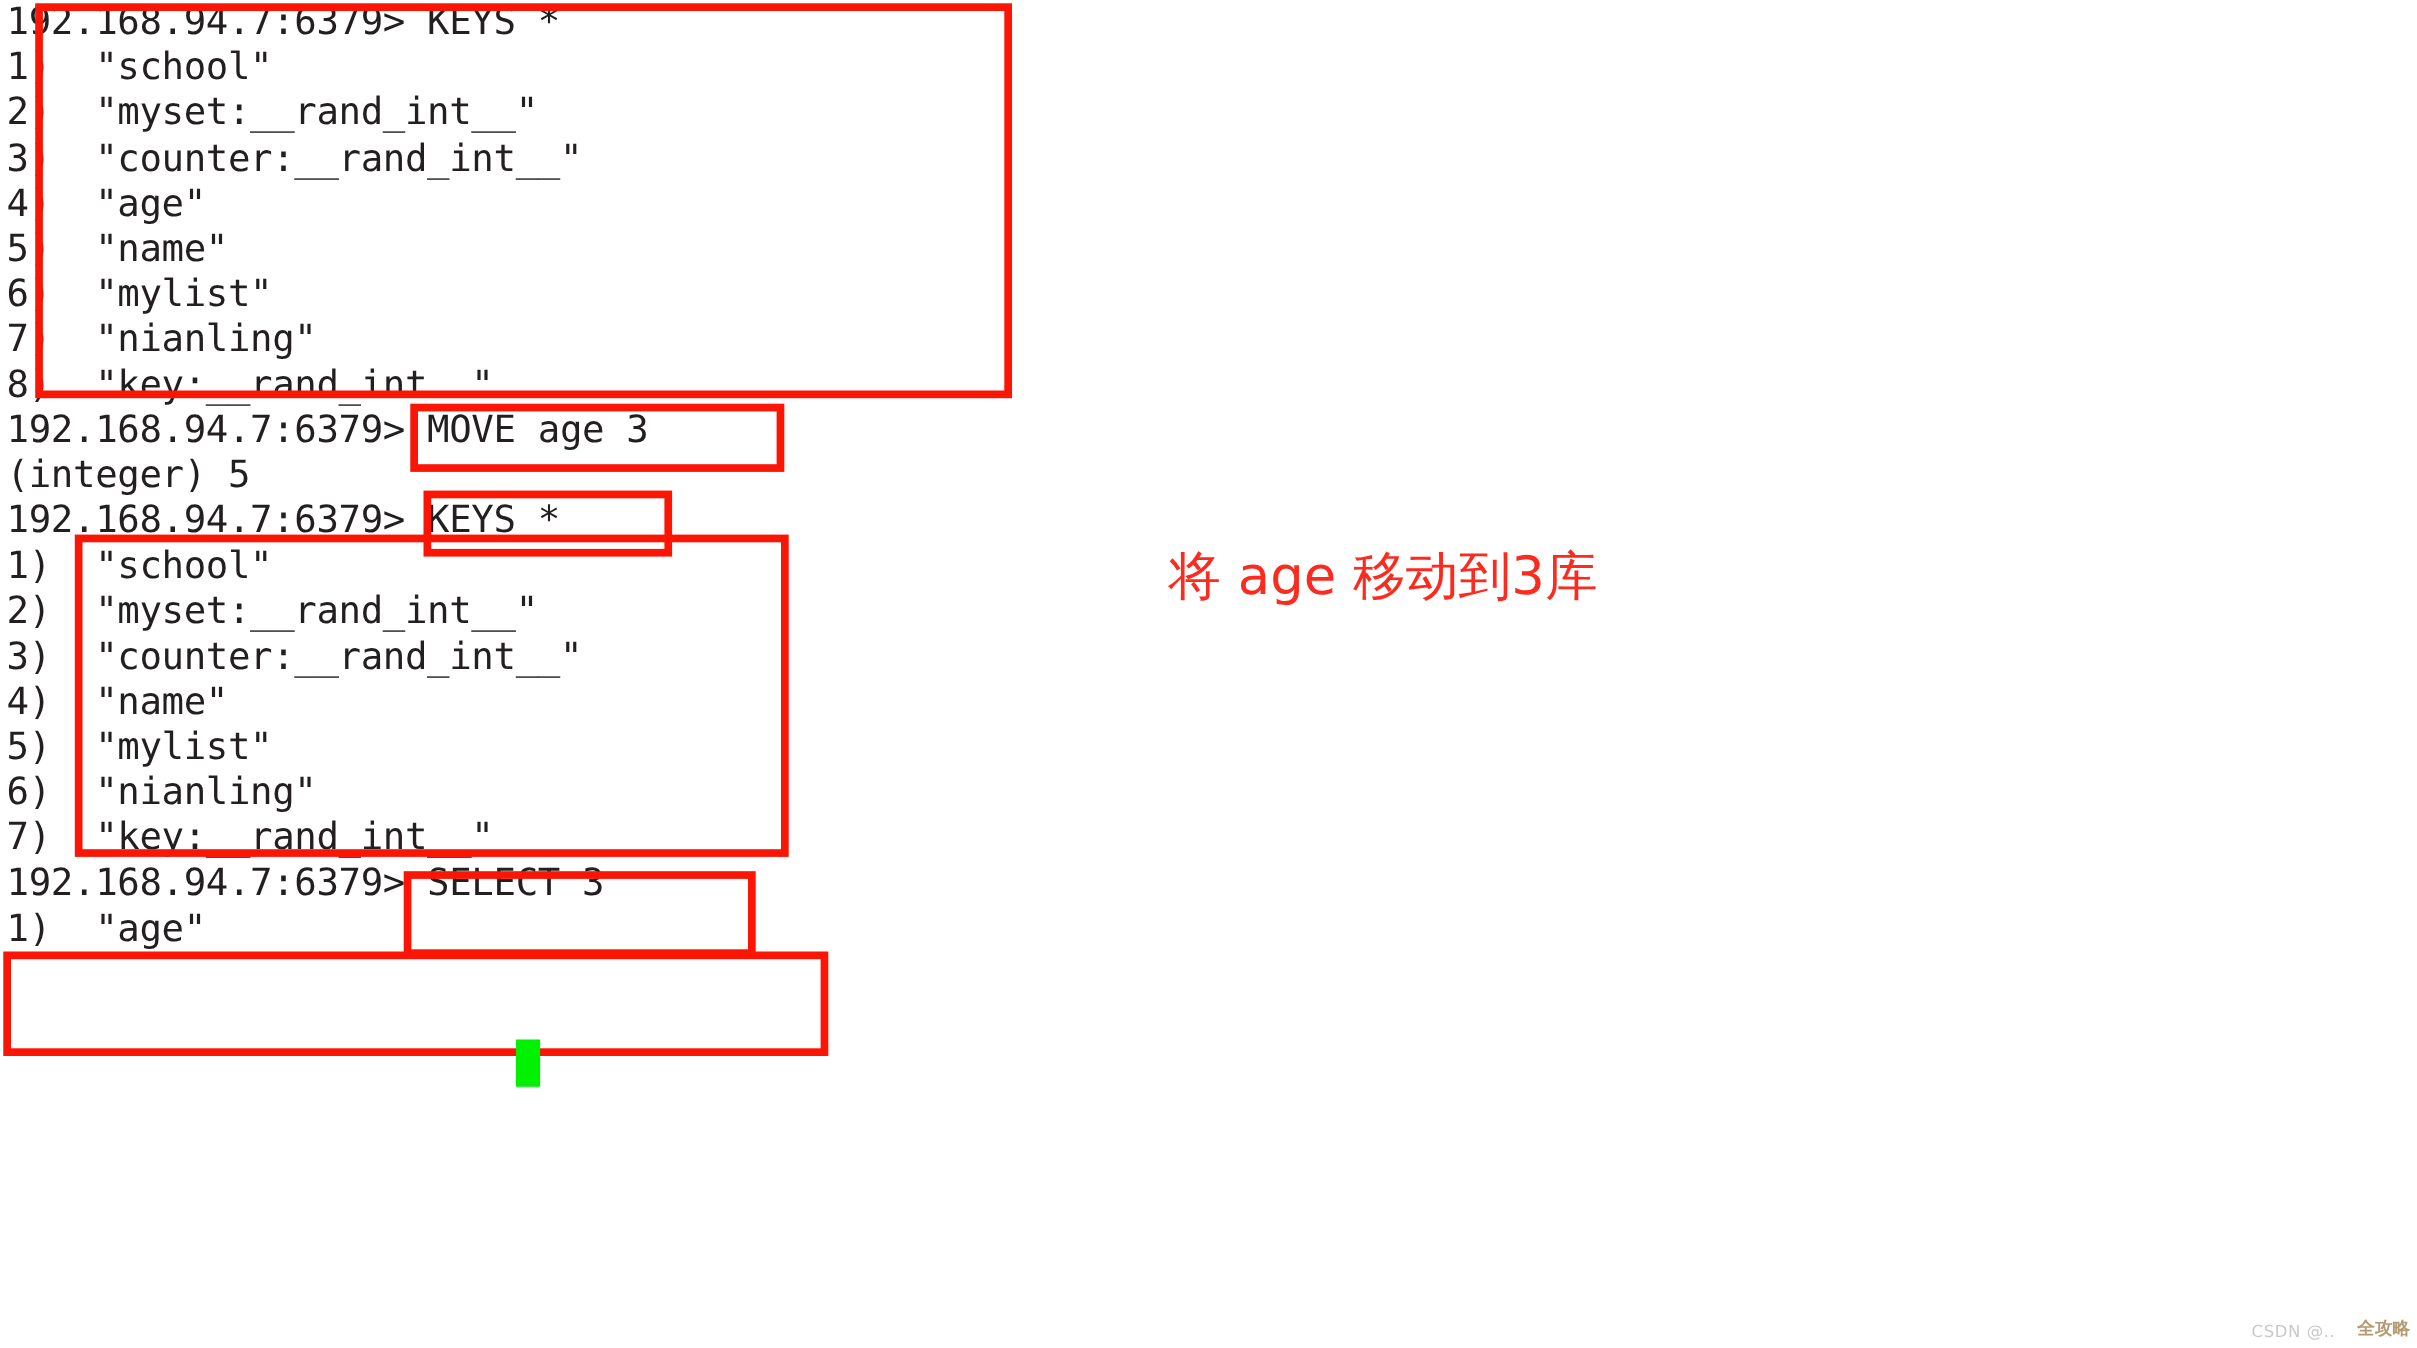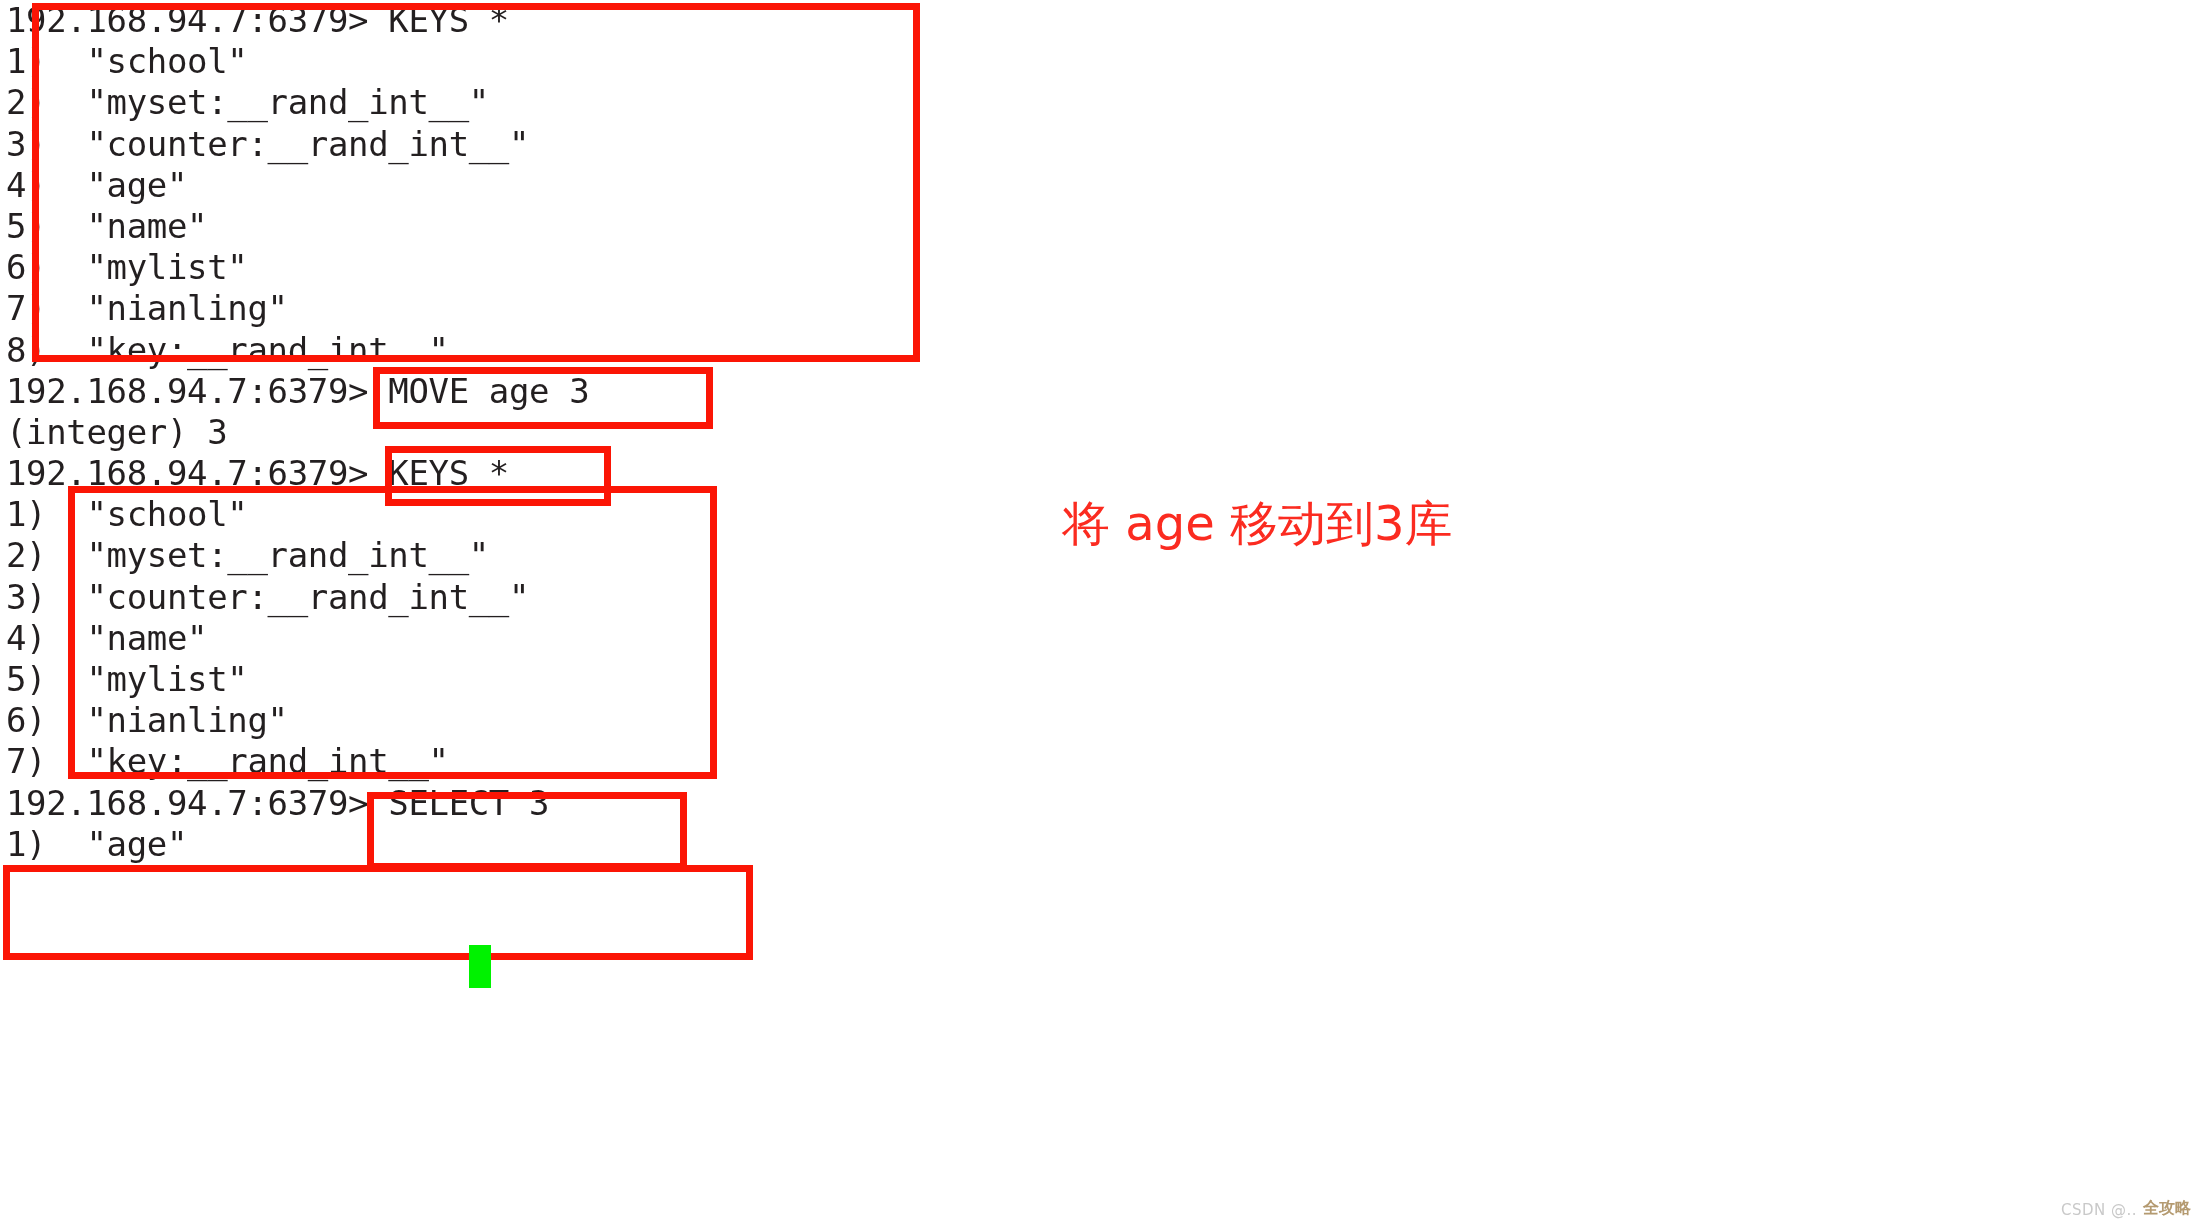--- a/index.html
+++ b/index.html
@@ -67,21 +67,21 @@
     z-index: 3;
   }
 
   
   .watermark {
     position: absolute;
     right: 6px;
     bottom: 6px;
     display: flex;
     align-items: flex-end;
-    gap: 6px;
+    gap: 20px;
     z-index: 3;
   }
   .wm-csdn {
     font-family: "DejaVu Sans", "Liberation Sans", sans-serif;
     font-size: 15px;
     color: #c9c9c9;
     letter-spacing: 0.5px;
     white-space: pre;
   }
   .wm-brand {
@@ -101,21 +101,21 @@
     <div class="tline" style="color: rgb(35, 31, 32);">192.168.94.7:6379&gt; KEYS *</div>
     <div class="tline" style="color: rgb(35, 31, 32);">1)  "school"</div>
     <div class="tline" style="color: rgb(35, 31, 32);">2)  "myset:__rand_int__"</div>
     <div class="tline" style="color: rgb(35, 31, 32);">3)  "counter:__rand_int__"</div>
     <div class="tline" style="color: rgb(35, 31, 32);">4)  "age"</div>
     <div class="tline" style="color: rgb(35, 31, 32);">5)  "name"</div>
     <div class="tline" style="color: rgb(35, 31, 32);">6)  "mylist"</div>
     <div class="tline" style="color: rgb(35, 31, 32);">7)  "nianling"</div>
     <div class="tline" style="color: rgb(35, 31, 32);">8)  "key:__rand_int__"</div>
     <div class="tline" style="color: rgb(35, 31, 32);">192.168.94.7:6379&gt; MOVE age 3</div>
-    <div class="tline" style="color: rgb(35, 31, 32);">(integer) 3</div>
+    <div class="tline" style="color: rgb(35, 31, 32);">(integer) 5</div>
     <div class="tline" style="color: rgb(35, 31, 32);">192.168.94.7:6379&gt; KEYS *</div>
     <div class="tline" style="color: rgb(35, 31, 32);">1)  "school"</div>
     <div class="tline" style="color: rgb(35, 31, 32);">2)  "myset:__rand_int__"</div>
     <div class="tline" style="color: rgb(35, 31, 32);">3)  "counter:__rand_int__"</div>
     <div class="tline" style="color: rgb(35, 31, 32);">4)  "name"</div>
     <div class="tline" style="color: rgb(35, 31, 32);">5)  "mylist"</div>
     <div class="tline" style="color: rgb(35, 31, 32);">6)  "nianling"</div>
     <div class="tline" style="color: rgb(35, 31, 32);">7)  "key:__rand_int__"</div>
     <div class="tline" style="color: rgb(35, 31, 32);">192.168.94.7:6379&gt; SELECT 3</div>
     <div class="tline" style="color: rgb(35, 31, 32);">1)  "age"</div>

